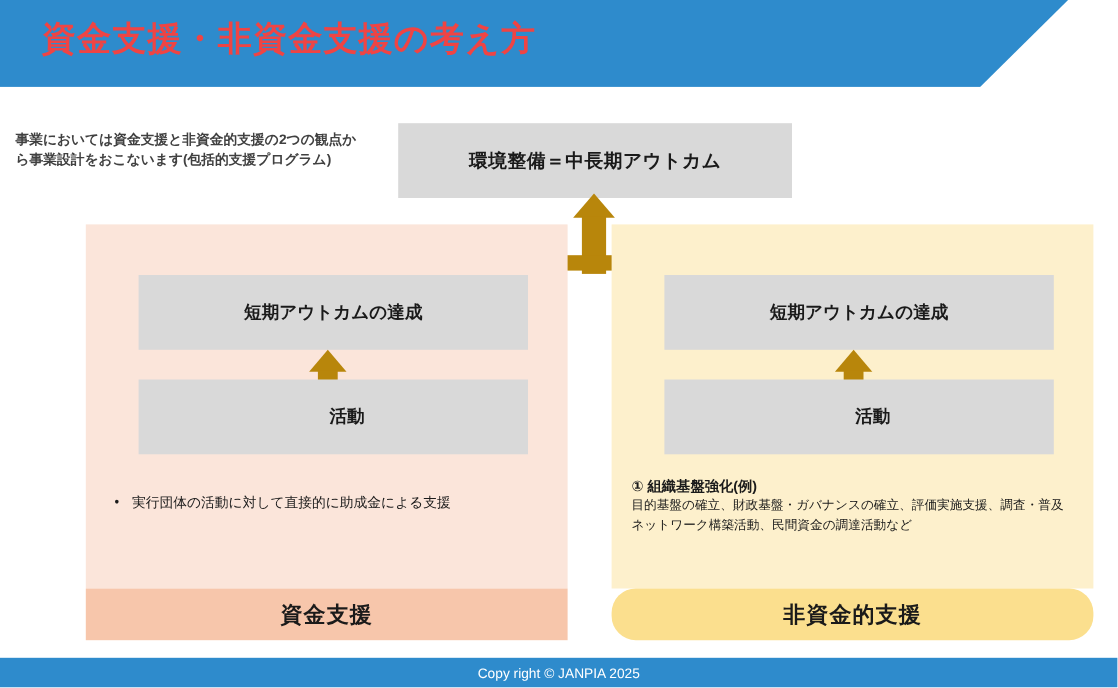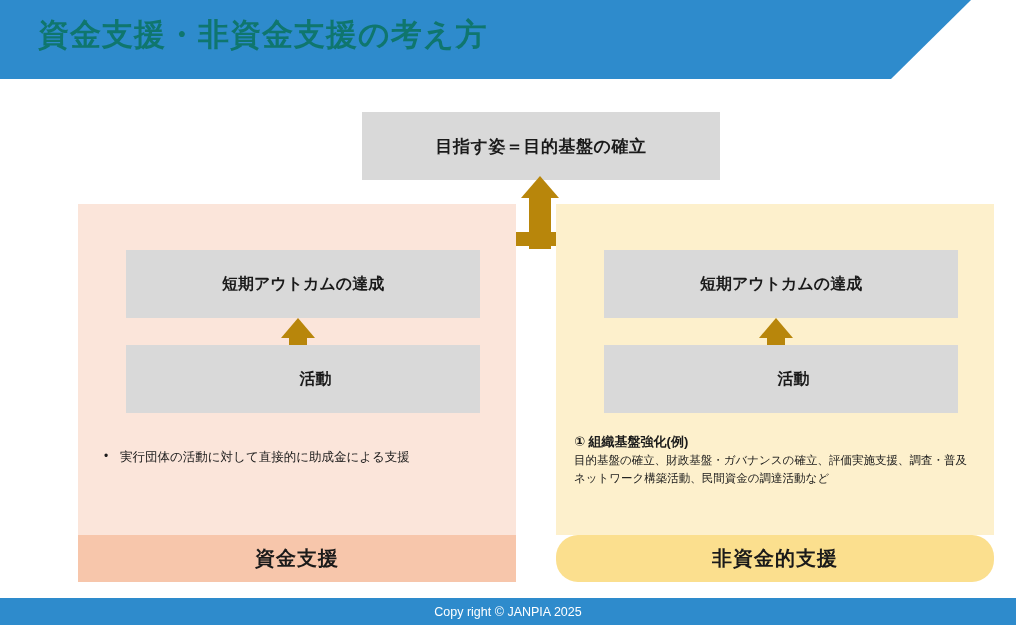--- a/index.html
+++ b/index.html
@@ -30,21 +30,21 @@
     background: #2E8BCC;
     clip-path: polygon(0 0, 971px 0, 891px 79px, 0 79px);
   }
 
   .header-title {
     position: absolute;
     left: 38px;
     top: 14px;
     font-size: 31px;
     font-weight: bold;
-    color: #0f766e;
+    color: #ef4444;
     letter-spacing: 1px;
     white-space: nowrap;
   }
 
   
   .intro-note {
     position: absolute;
     left: 14px;
     top: 118px;
     width: 318px;
@@ -246,23 +246,24 @@
   }
 </style>
 </head>
 <body>
 
 <div id="slide">
 
   <div class="header-band"></div>
   <div class="header-title">資金支援・非資金支援の考え方</div>
 
+  <div class="intro-note">事業においては資金支援と非資金的支援の2つの観点から事業設計をおこないます(包括的支援プログラム)</div>
 
   <div class="top-box">
-    <span class="top-box-label">目指す姿＝目的基盤の確立</span>
+    <span class="top-box-label">環境整備＝中長期アウトカム</span>
   </div>
 
   <div class="connector">
     <div class="conn-arrow-head"></div>
     <div class="conn-arrow-stem"></div>
     <div class="conn-hbar"></div>
     <div class="conn-stub-left"></div>
     <div class="conn-stub-right"></div>
   </div>
 

